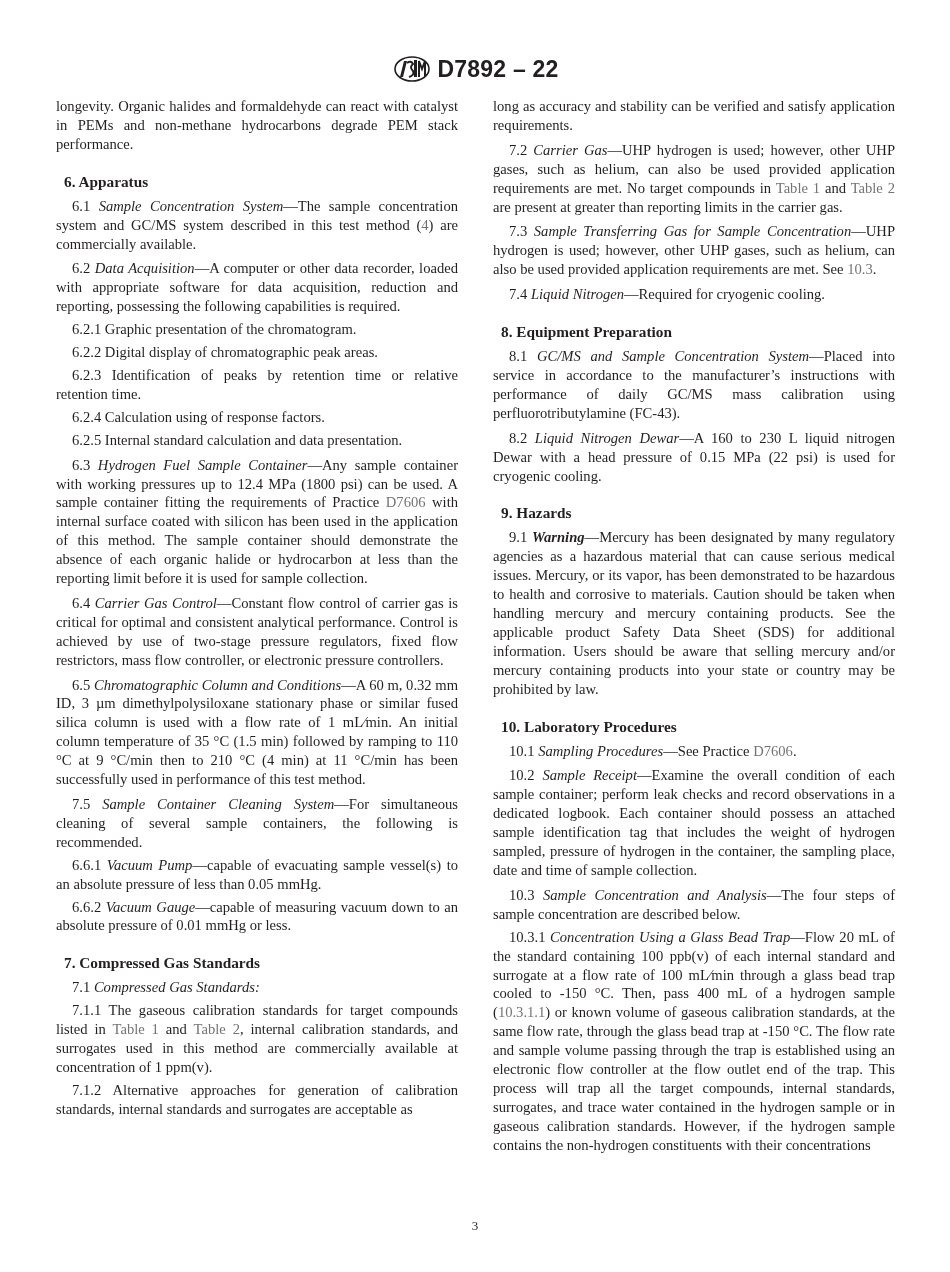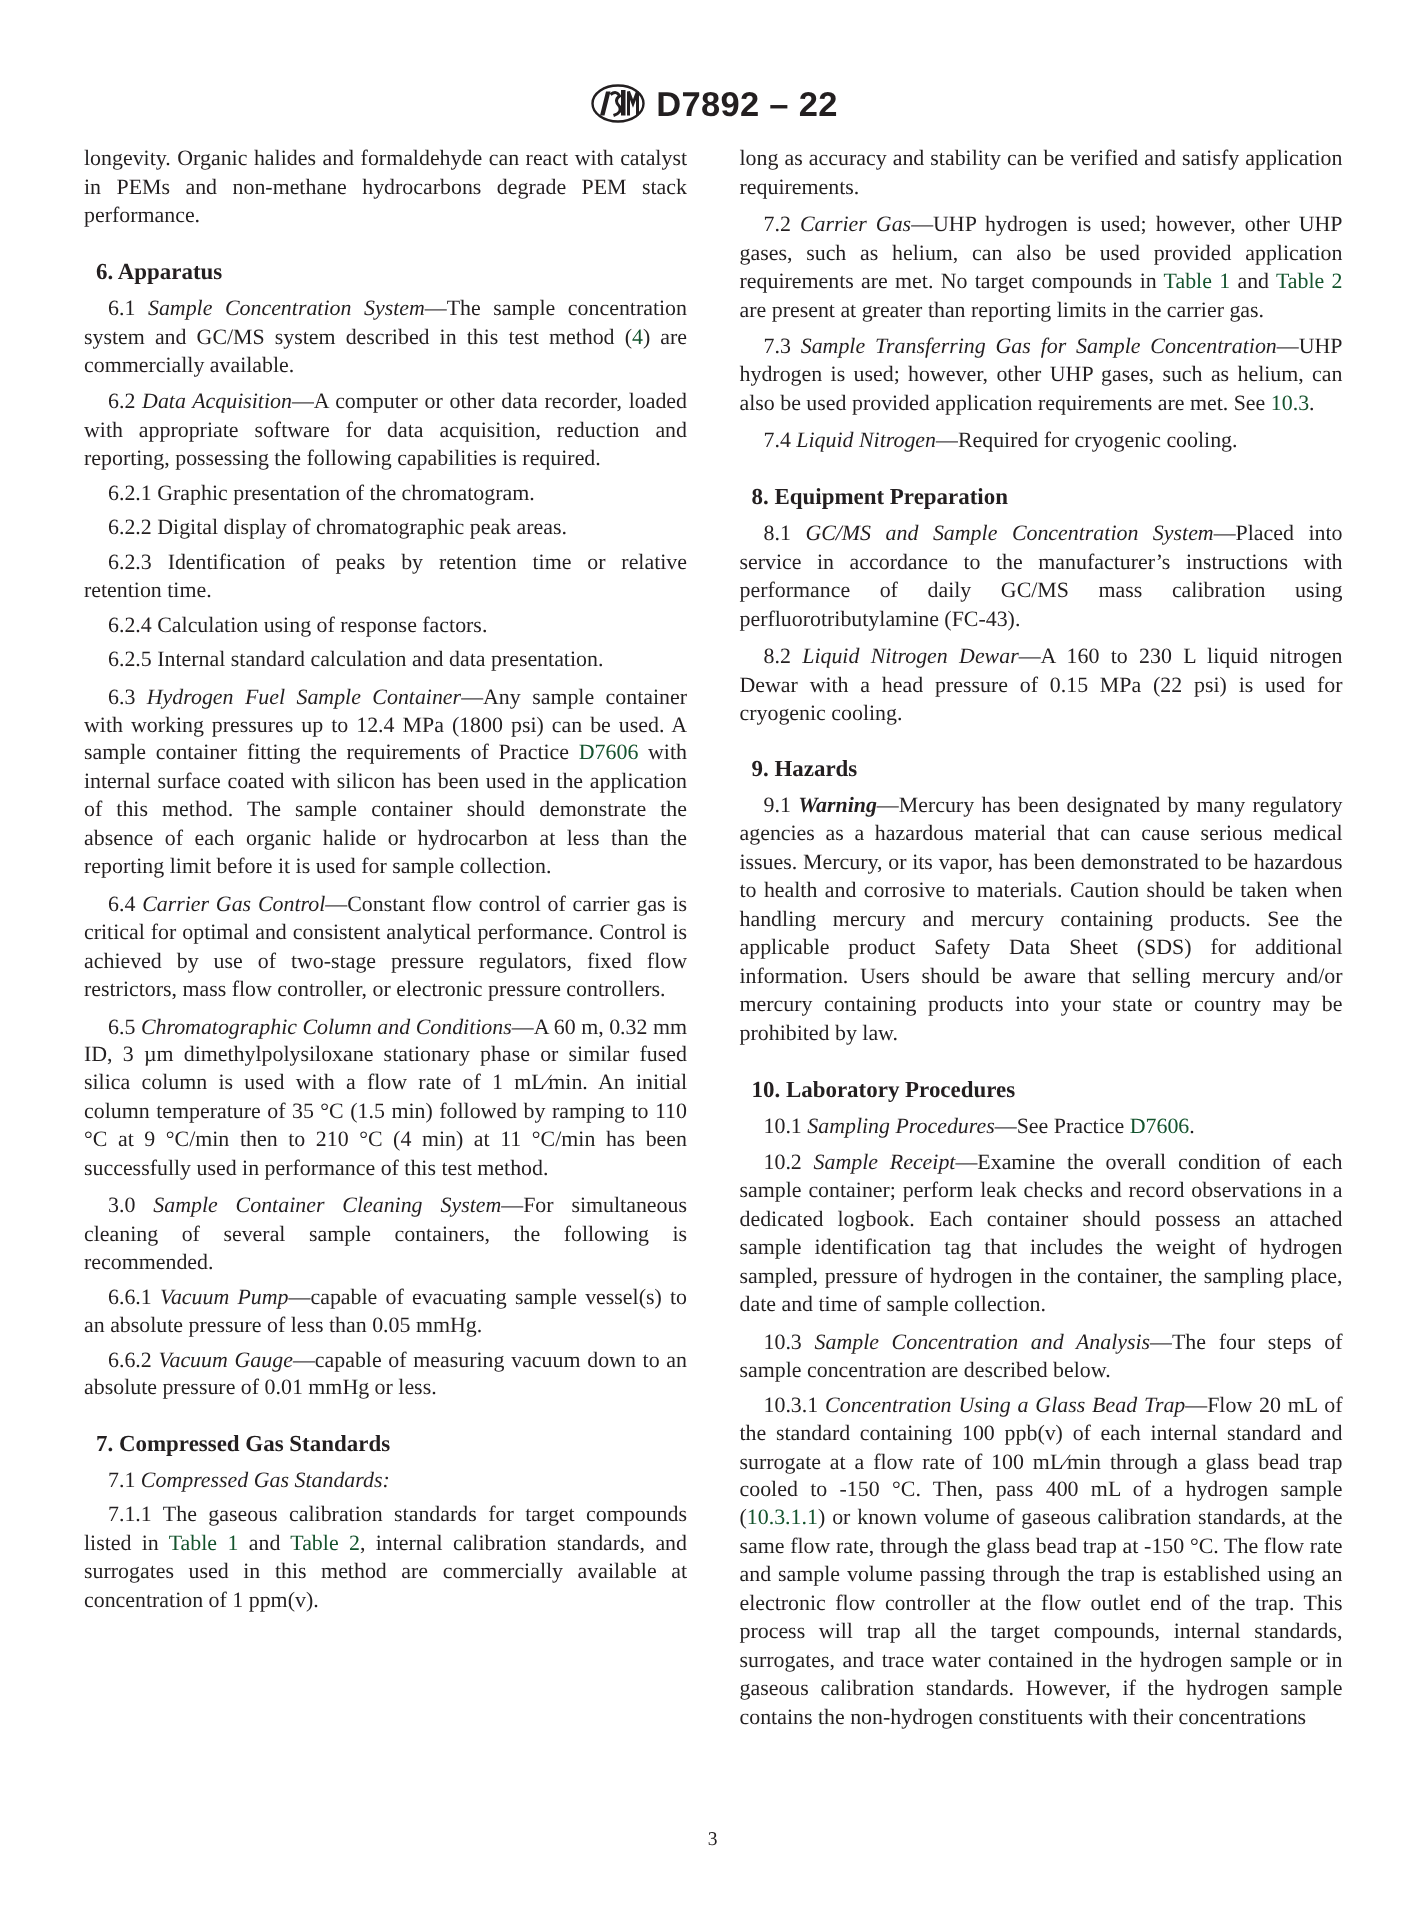--- a/index.html
+++ b/index.html
@@ -26,21 +26,21 @@
   .col.right { left: 489px; }
   p { margin: 4px; }
   p.ind { text-indent: 16px; }
   p.gap { margin-top: 6px; }
   h3 {
     margin: 18px 0 6px 12px; font-size: 15.3px; font-weight: bold;
     line-height: 19px; text-align: left;
   }
   .it { font-style: italic; }
   .bi { font-style: italic; font-weight: bold; }
-  a.link { color: #14532d; text-decoration: none; }
+  a.link { color: #737373; text-decoration: none; }
   .page-num {
     position: absolute; top: 1218px; left: 0; width: 950px; text-align: center;
     font-size: 13px; color: #231f20;
   }
 </style>
 </head>
 <body>
 
 <div class="header">
   <svg class="logo" viewBox="0 0 40 28">
@@ -65,27 +65,28 @@
   <p class="ind">6.2.3  Identification of peaks by retention time or relative retention time.</p>
   <p class="ind">6.2.4  Calculation using of response factors.</p>
   <p class="ind">6.2.5  Internal standard calculation and data presentation.</p>
 
   <p class="ind gap"><span>6.3 </span><span class="it">Hydrogen Fuel Sample Container</span><span>—Any sample container with working pressures up to 12.4 MPa (1800 psi) can be used. A sample container fitting the requirements of Practice </span><a class="link">D7606</a><span> with internal surface coated with silicon has been used in the application of this method. The sample container should demonstrate the absence of each organic halide or hydrocarbon at less than the reporting limit before it is used for sample collection.</span></p>
 
   <p class="ind gap"><span>6.4 </span><span class="it">Carrier Gas Control</span><span>—Constant flow control of carrier gas is critical for optimal and consistent analytical performance. Control is achieved by use of two-stage pressure regulators, fixed flow restrictors, mass flow controller, or electronic pressure controllers.</span></p>
 
   <p class="ind gap"><span>6.5 </span><span class="it">Chromatographic Column and Conditions</span><span>—A 60 m, 0.32 mm ID, 3 µm dimethylpolysiloxane stationary phase or similar fused silica column is used with a flow rate of 1 mL⁄min. An initial column temperature of 35 °C (1.5 min) followed by ramping to 110 °C at 9 °C/min then to 210 °C (4 min) at 11 °C/min has been successfully used in performance of this test method.</span></p>
 
-  <p class="ind gap"><span>3.0 </span><span class="it">Sample Container Cleaning System</span><span>—For simultaneous cleaning of several sample containers, the following is recommended.</span></p>
+  <p class="ind gap"><span>7.5 </span><span class="it">Sample Container Cleaning System</span><span>—For simultaneous cleaning of several sample containers, the following is recommended.</span></p>
   <p class="ind"><span>6.6.1 </span><span class="it">Vacuum Pump</span><span>—capable of evacuating sample vessel(s) to an absolute pressure of less than 0.05 mmHg.</span></p>
   <p class="ind"><span>6.6.2 </span><span class="it">Vacuum Gauge</span><span>—capable of measuring vacuum down to an absolute pressure of 0.01 mmHg or less.</span></p>
 
   <h3>7.  Compressed Gas Standards</h3>
   <p class="ind"><span>7.1 </span><span class="it">Compressed Gas Standards:</span></p>
   <p class="ind"><span>7.1.1 The gaseous calibration standards for target compounds listed in </span><a class="link">Table 1</a><span> and </span><a class="link">Table 2</a><span>, internal calibration standards, and surrogates used in this method are commercially available at concentration of 1 ppm(v).</span></p>
+  <p class="ind">7.1.2 Alternative approaches for generation of calibration standards, internal standards and surrogates are acceptable as</p>
 </div>
 
 <div class="col right">
   <p>long as accuracy and stability can be verified and satisfy application requirements.</p>
 
   <p class="ind gap"><span>7.2 </span><span class="it">Carrier Gas</span><span>—UHP hydrogen is used; however, other UHP gases, such as helium, can also be used provided application requirements are met. No target compounds in </span><a class="link">Table 1</a><span> and </span><a class="link">Table 2</a><span> are present at greater than reporting limits in the carrier gas.</span></p>
 
   <p class="ind gap"><span>7.3 </span><span class="it">Sample Transferring Gas for Sample Concentration</span><span>—UHP hydrogen is used; however, other UHP gases, such as helium, can also be used provided application requirements are met. See </span><a class="link">10.3</a><span>.</span></p>
 
   <p class="ind gap"><span>7.4 </span><span class="it">Liquid Nitrogen</span><span>—Required for cryogenic cooling.</span></p>

